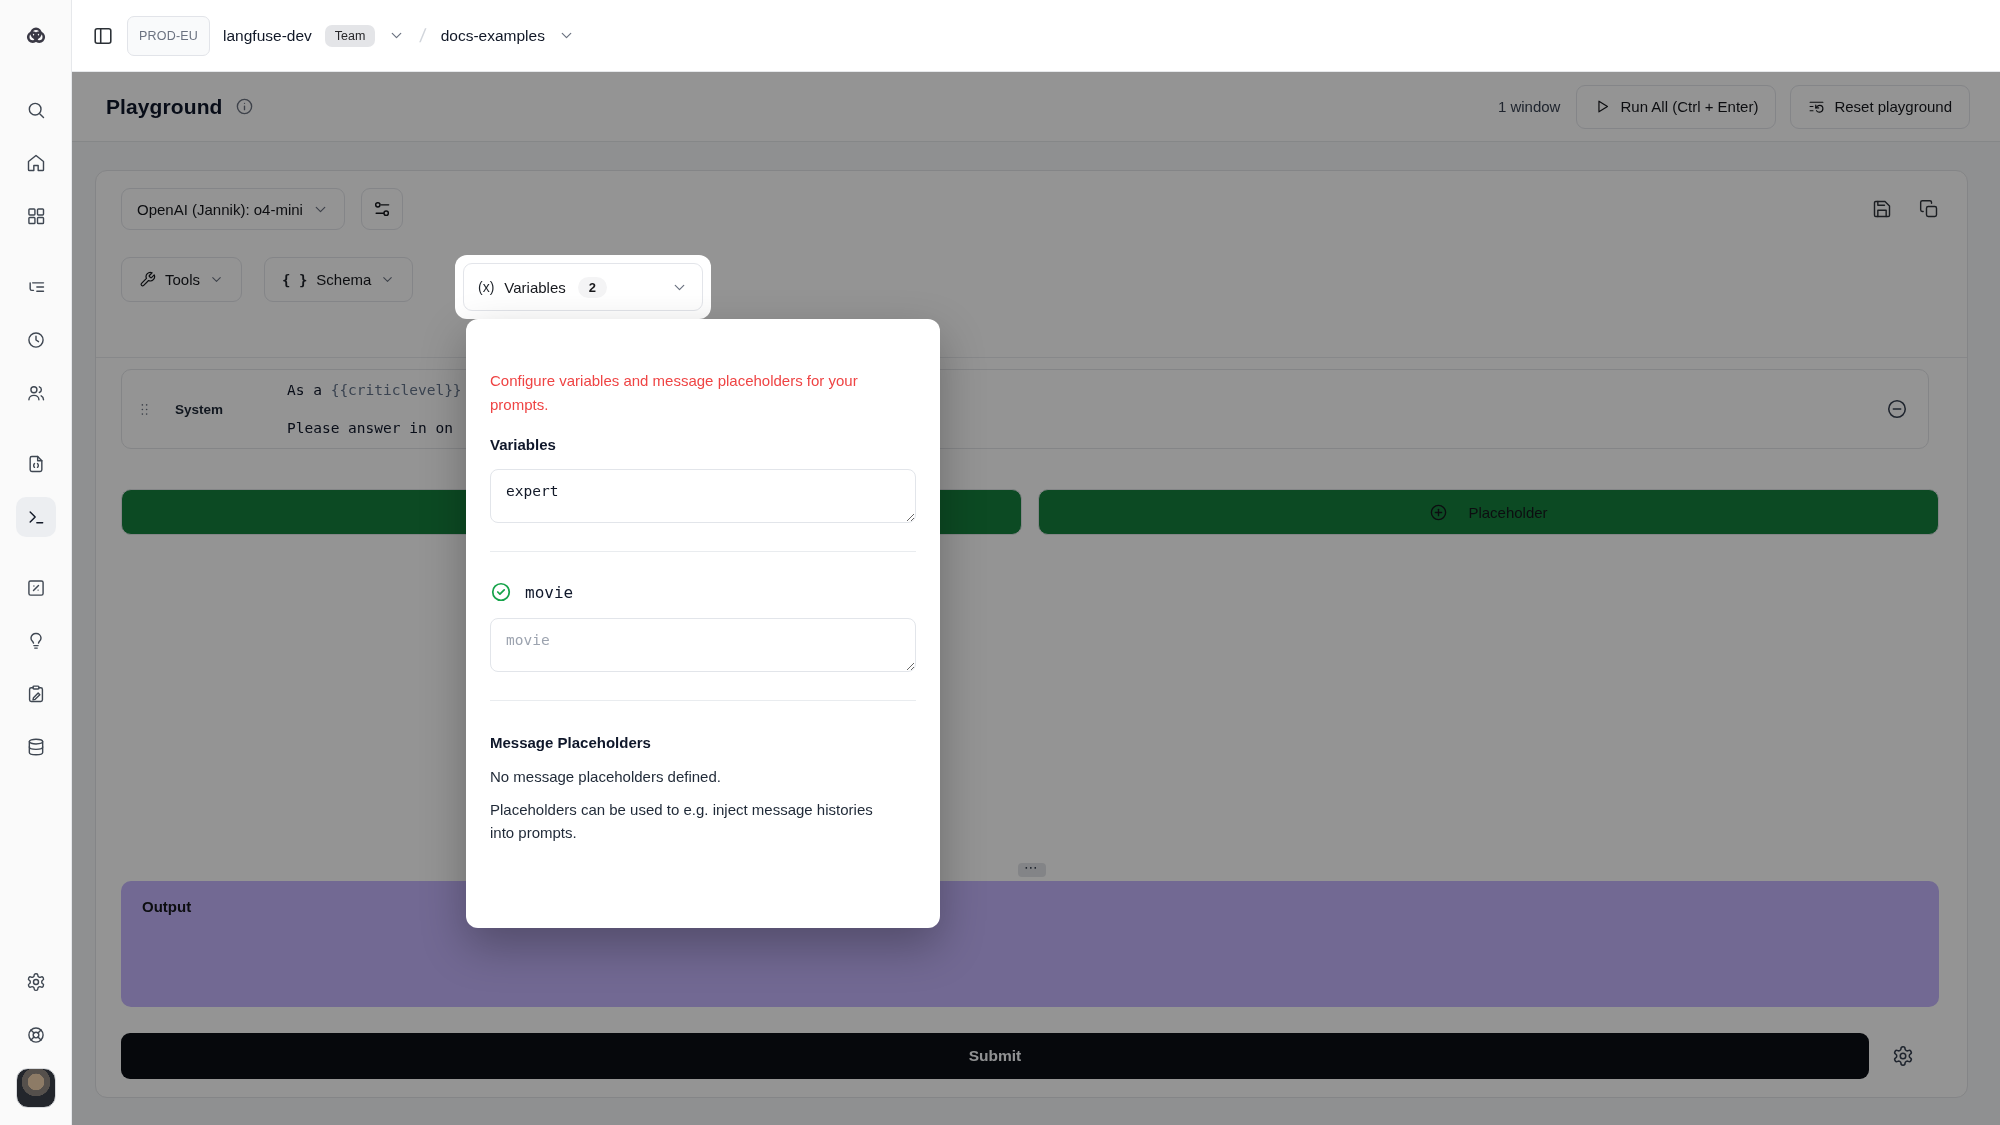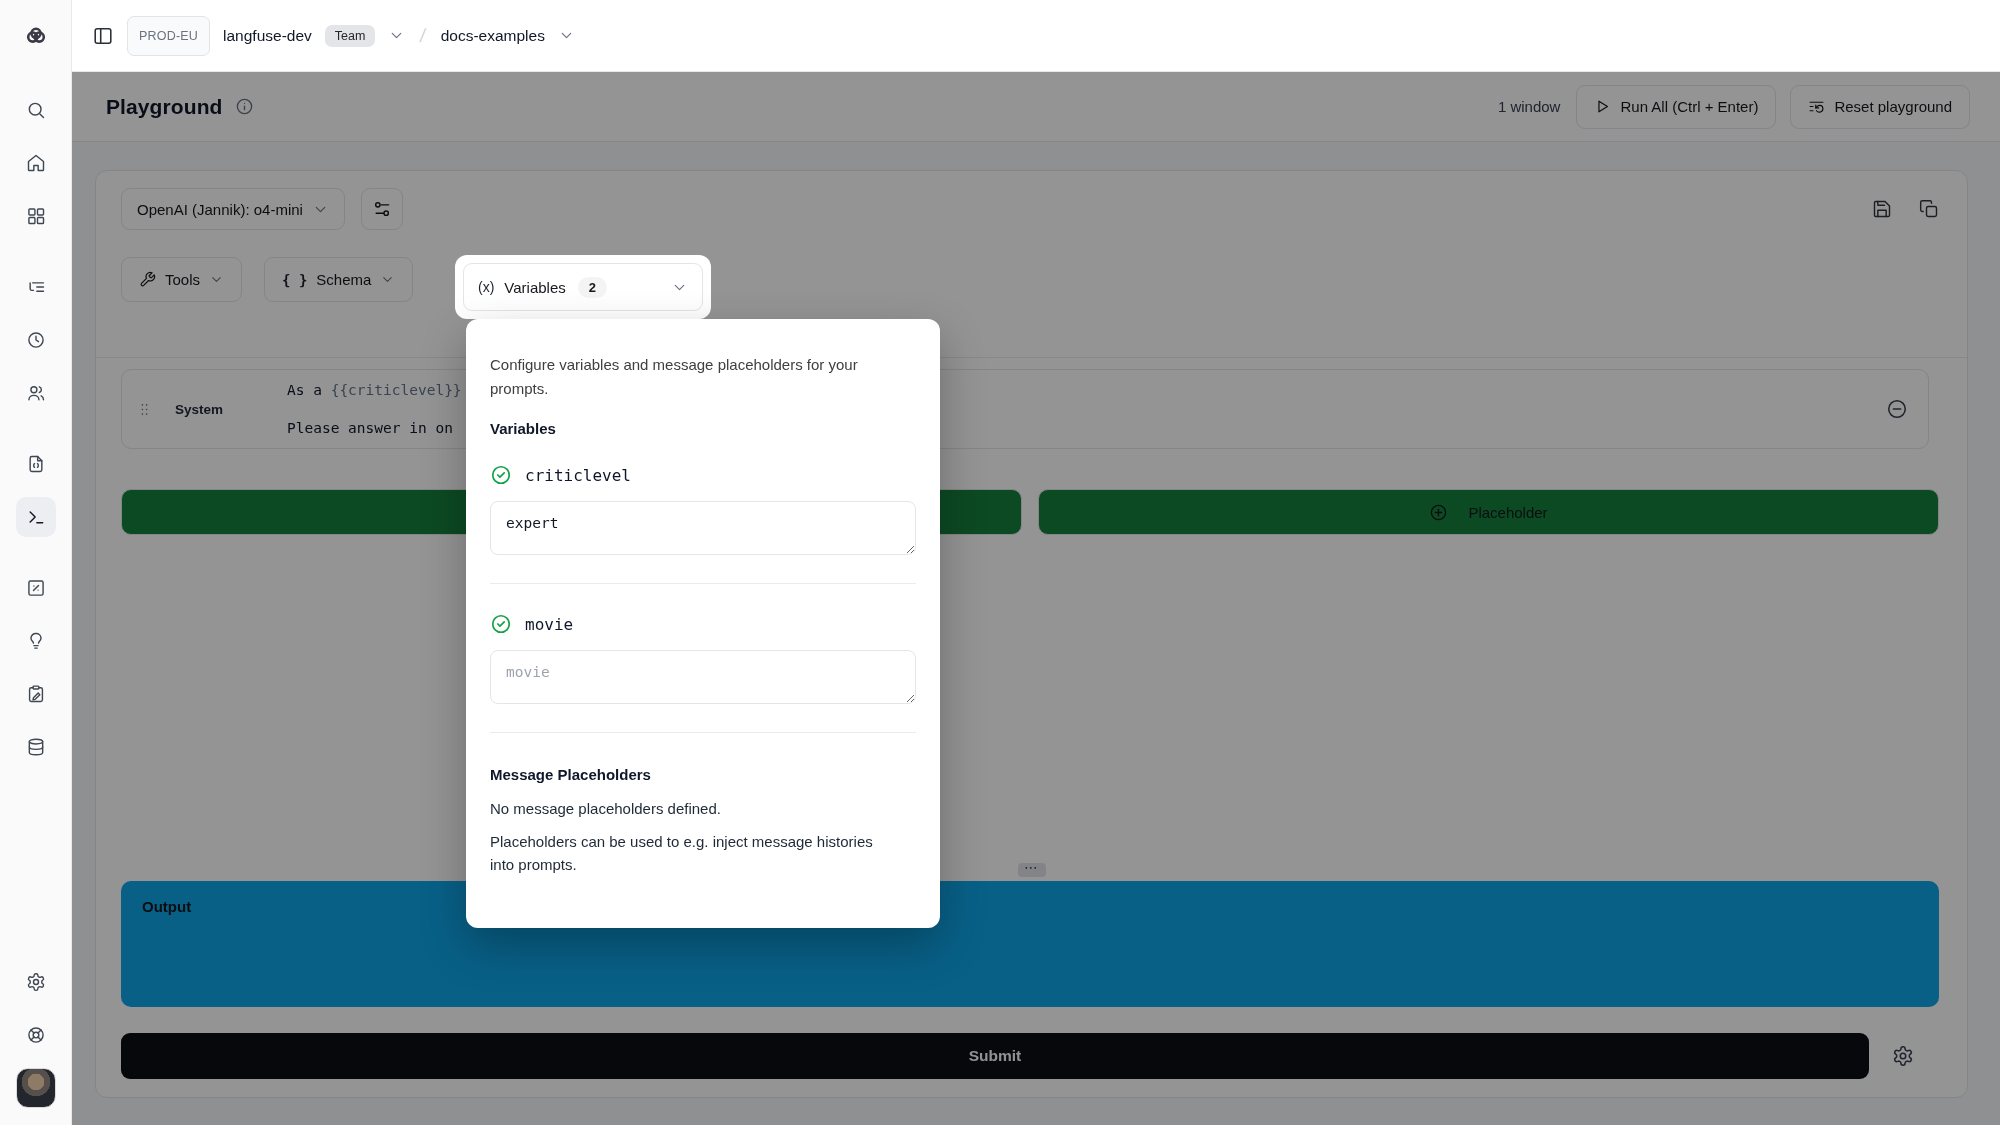--- a/index.html
+++ b/index.html
@@ -63,39 +63,39 @@
   .role-label { margin-left:22px; width:72px; font-size:13.5px; font-weight:700; color:#1f2937; }
   .msg-body { flex:1; margin-left:40px; display:flex; flex-direction:column; gap:24px; font-size:14.5px; line-height:14px; color:#0f172a; }
   .var-token { color:#64748b; }
   .msg-remove { margin-right:20px; margin-left:12px; color:#374151; background:none; border:none; cursor:pointer; display:flex; }
 
   .addrow { position:absolute; left:25px; right:28px; top:318px; display:flex; gap:16px; }
   .add-btn { flex:1; height:46px; border:1px solid #e3e5e8; border-radius:10px; background:#15803d; display:flex; align-items:center; justify-content:center; gap:20px; font-size:15px; font-weight:500; color:#16181d; cursor:pointer; font-family:inherit; }
 
   .resize-handle { position:absolute; top:692px; left:50%; transform:translateX(-50%); width:28px; height:14px; background:#e2e4e8; border-radius:4px; color:#374151; font-size:14px; line-height:9px; text-align:center; letter-spacing:1px; cursor:row-resize; }
 
-  .output-panel { position:absolute; left:25px; right:28px; top:710px; height:126px; background:#0ea5e9; border-radius:10px; padding:17px 21px; }
+  .output-panel { position:absolute; left:25px; right:28px; top:710px; height:126px; background:#c4b5fd; border-radius:10px; padding:17px 21px; }
   .output-label { font-size:15px; font-weight:700; color:#16181d; }
 
   .submit-row { position:absolute; left:25px; right:28px; top:862px; display:flex; align-items:center; }
   .submit-btn { flex:1; height:46px; background:#0b0e16; color:#f8fafc; border:none; border-radius:9px; font-size:15.5px; font-weight:600; cursor:pointer; font-family:inherit; }
   .gear-btn { width:40px; height:46px; margin-left:14px; margin-right:16px; background:none; border:none; color:#374151; display:flex; align-items:center; justify-content:center; cursor:pointer; }
 
   
   .overlay { position:absolute; left:72px; top:72px; right:0; bottom:0; background:rgba(0,0,0,.42); z-index:40; }
 
   
   .var-wrapper { position:absolute; left:455px; top:255px; width:256px; height:64px; background:#fff; border-radius:12px; padding:8px; z-index:50; }
   .var-btn { width:100%; height:48px; border:1px solid #e3e5ea; border-radius:9px; background:#fff; display:flex; align-items:center; gap:10px; padding:0 14px; font-size:15px; font-weight:500; color:#16181d; cursor:pointer; font-family:inherit; }
   .count-badge { background:#f4f4f5; border-radius:999px; padding:3px 11px; font-size:13px; font-weight:700; color:#18181b; margin-left:2px; }
   .var-btn .chev { margin-left:auto; }
 
   .popover { position:absolute; left:466px; top:319px; width:474px; height:609px; background:#fff; border-radius:12px; z-index:50; box-shadow:0 18px 45px rgba(0,0,0,.28); padding:22px 24px; }
   .pop-title { font-size:19px; font-weight:700; color:#0f172a; margin-top:4px; line-height:24px; }
-  .pop-sub { margin-top:12px; font-size:15px; color:#404040; line-height:24px; max-width:372px; }
+  .pop-sub { margin-top:28px; font-size:15px; color:#ef4444; line-height:24px; max-width:372px; }
   .sec-h { font-size:15px; font-weight:700; color:#0f172a; line-height:20px; }
   .sec-h.vars { margin-top:18px; }
   .var-row { display:flex; align-items:center; gap:13px; height:24px; }
   .var-row.first { margin-top:24px; }
   .var-row.second { margin-top:28px; }
   .check-ic { color:#16a34a; display:flex; }
   .var-name { font-size:16px; color:#0f172a; }
   .var-ta { margin-top:14px; width:100%; height:54px; border:1px solid #e2e5ea; border-radius:8px; padding:13px 15px; font-family:"DejaVu Sans Mono",monospace; font-size:14.5px; color:#111827; resize:both; outline:none; background:#fff; }
   .var-ta::placeholder { color:#9ca3af; }
   .var-div { border-top:1px solid #e9ecef; margin-top:24px; }
@@ -455,29 +455,20 @@
           <path d="m6 9 6 6 6-6"></path>
         </svg>
       </span>
   </button>
 </div>
 
 <div class="popover">
   <p class="pop-sub">Configure variables and message placeholders for your prompts.</p>
   <h3 class="sec-h vars">Variables</h3>
 
-  <div class="var-row first">
-    <span class="check-ic">
-        <svg class="ic" style="width:22px;height:22px;stroke-width:1.9" viewBox="0 0 24 24">
-          <circle cx="12" cy="12" r="9"></circle>
-          <path d="m8.5 12 2.3 2.3 4.7-4.6"></path>
-        </svg>
-      </span>
-    <span class="var-name mono">criticlevel</span>
-  </div>
   <textarea class="var-ta" placeholder="" style="">expert</textarea>
   <div class="var-div"></div>
 
   <div class="var-row second">
     <span class="check-ic">
         <svg class="ic" style="width:22px;height:22px;stroke-width:1.9" viewBox="0 0 24 24">
           <circle cx="12" cy="12" r="9"></circle>
           <path d="m8.5 12 2.3 2.3 4.7-4.6"></path>
         </svg>
       </span>

